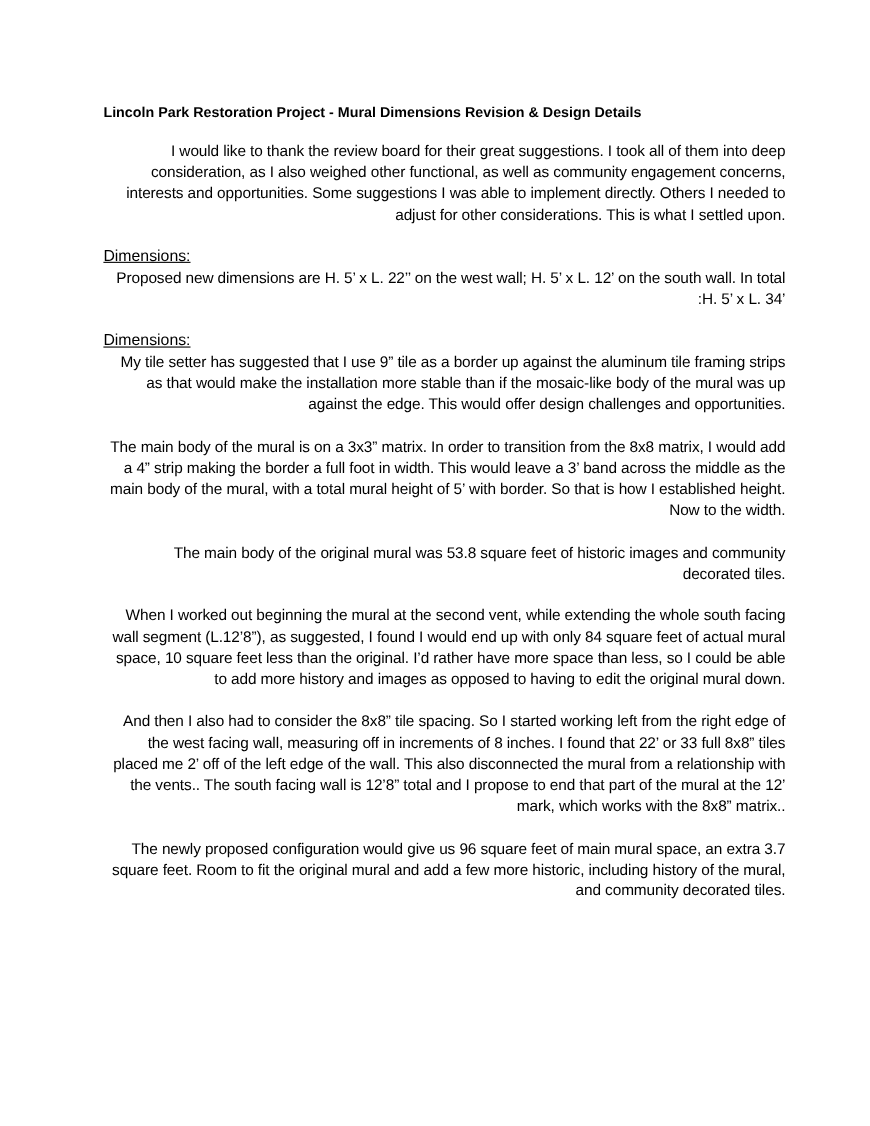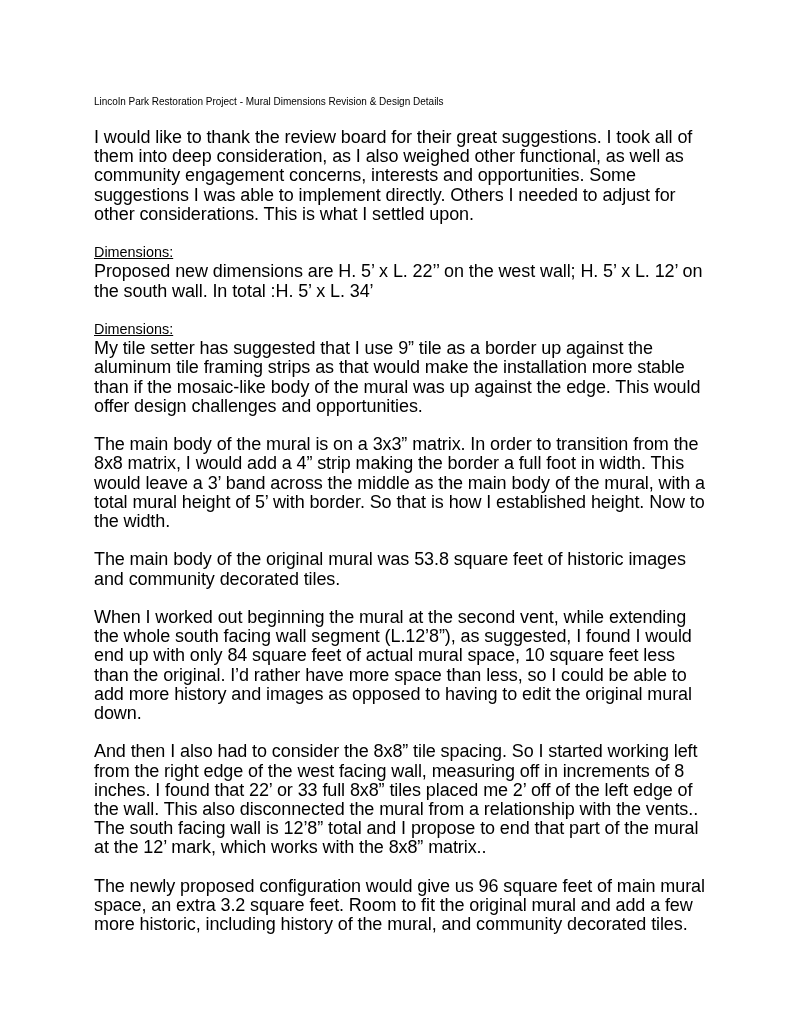--- a/index.html
+++ b/index.html
@@ -15,37 +15,38 @@
       font-family: "Liberation Sans", sans-serif;
       color: #000000;
     }
     .page {
       position: absolute;
       left: 94px;
       top: 92px;
       width: 620px;
     }
     .title {
-      font-weight: normal;
-      font-size: 10px;
+      font-weight: bold;
+      font-size: 13px;
       line-height: 20px;
       margin: 0 0 16px 0;
       white-space: nowrap;
     }
     .section-heading {
       font-size: 14.4px;
       line-height: 19.2px;
       text-decoration: underline;
       margin: 0;
     }
     .para {
-      font-size: 18px;
+      font-size: 14px;
       line-height: 19.2px;
       margin: 0 0 19.2px 0;
       letter-spacing: -0.1px;
+      text-align: right;
     }
   </style>
 </head>
 <body>
 
 <div class="page">
   <h1 class="title">Lincoln Park Restoration Project - Mural Dimensions Revision &amp; Design Details</h1>
 
   <section>
     <p class="para">I would like to thank the review board for their great suggestions. I took all of them into deep consideration, as I also weighed other functional, as well as community engagement concerns, interests and opportunities. Some suggestions I was able to implement directly. Others I needed to adjust for other considerations. This is what I settled upon.</p>
@@ -56,15 +57,15 @@
     <p class="para">Proposed  new dimensions are H. 5’ x L. 22’’ on the west wall; H. 5’ x L. 12’ on the south wall. In total :H. 5’ x L. 34’</p>
   </section>
 
   <section>
     <p class="section-heading">Dimensions:</p>
     <p class="para">My tile setter has suggested that I use 9” tile as a border up against the aluminum tile framing strips as that would make the installation more stable than if the mosaic-like body of the mural was up against the edge. This would offer design challenges and opportunities.</p>
     <p class="para">The main body of the mural is on a 3x3” matrix. In order to transition from the 8x8 matrix, I would add a 4” strip making the border a full foot in width. This would leave a 3’ band across the middle as the main body of the mural, with a total mural height of 5’ with border. So that is how I established height. Now to the width.</p>
     <p class="para">The main body of the original mural was 53.8 square feet of historic images and community decorated tiles.</p>
     <p class="para">When I worked out beginning the mural at the second vent, while extending the whole south facing wall segment (L.12’8”), as suggested, I found I would end up with only 84 square feet of actual mural space, 10 square feet less than the original. I’d rather have more space than less, so I could be able to add more history and images as opposed to having to edit the original mural down.</p>
     <p class="para">And then I also had to consider the 8x8” tile spacing. So I started working left from the right edge of the west facing wall, measuring off  in increments of 8 inches. I found that 22’ or 33 full 8x8” tiles placed me 2’ off of the left edge of the wall. This also disconnected the mural from a relationship with the vents.. The south facing wall is 12’8” total and I propose to end that part of the mural at the 12’ mark, which works with the 8x8” matrix..</p>
-    <p class="para">The newly proposed configuration would give us 96 square feet of main mural space, an extra 3.2 square feet. Room to fit the original mural and add a few more historic, including history of the mural, and community decorated tiles.</p>
+    <p class="para">The newly proposed configuration would give us 96 square feet of main mural space, an extra 3.7 square feet. Room to fit the original mural and add a few more historic, including history of the mural, and community decorated tiles.</p>
   </section>
 </div>
 
 </body></html>

